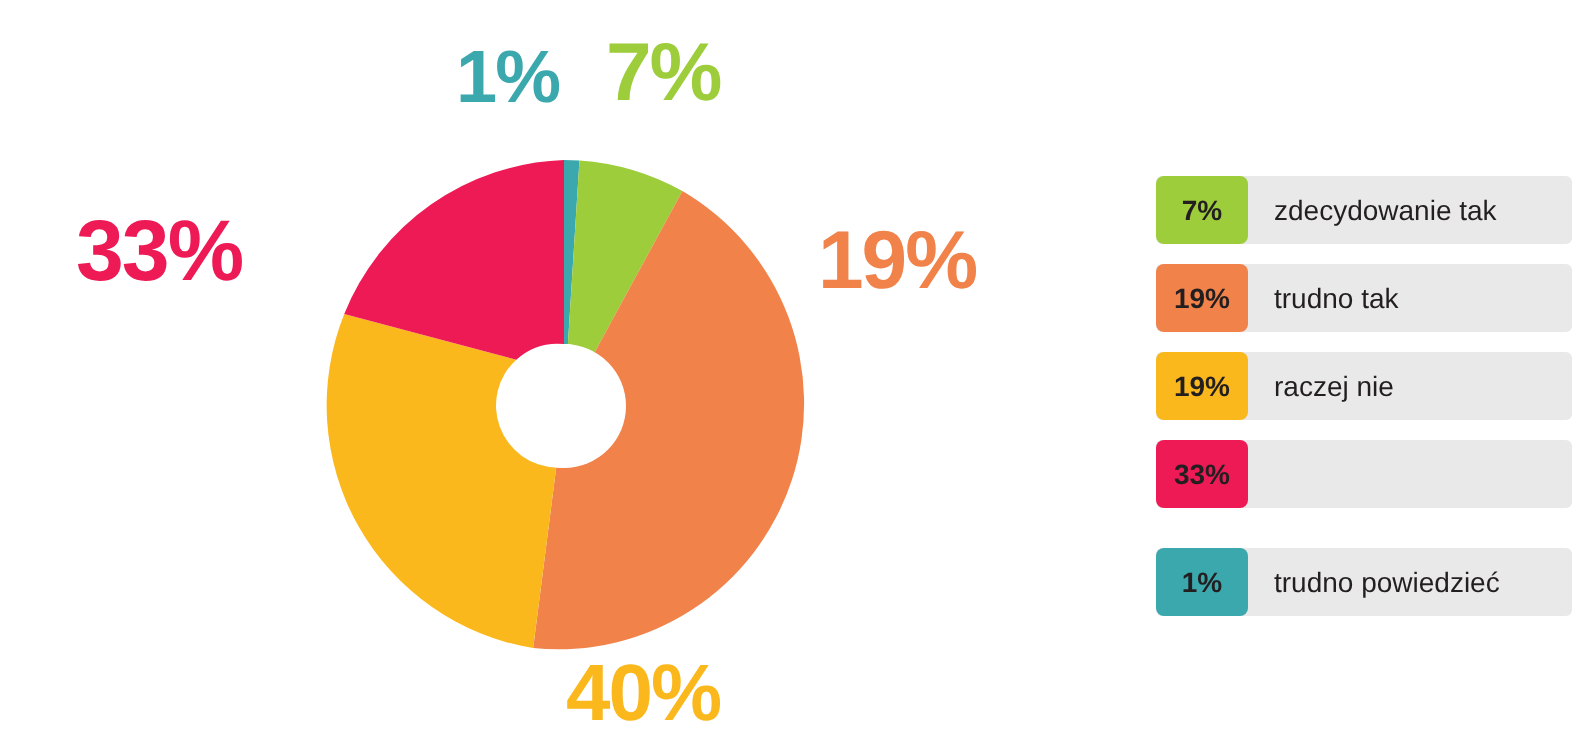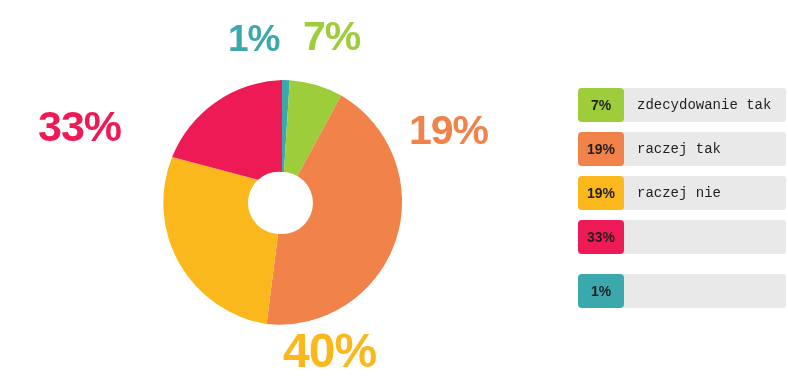--- a/index.html
+++ b/index.html
@@ -39,21 +39,21 @@
     font-weight: bold;
     font-size: 40px;
     letter-spacing: -1px;
     line-height: 1;
     white-space: nowrap;
     font-family: "Liberation Sans", sans-serif;
   }
   #callout-teal  { left: 228px; top: 20px;  font-size: 37px; color: #3BA8AD; }
   #callout-green { left: 303px; top: 16px;  font-size: 41px; color: #9DCD3B; }
   #callout-orange{ left: 409px; top: 110px; font-size: 41px; color: #F0824A; }
-  #callout-yellow{ left: 283px; top: 327px; font-size: 48px; color: #FAB81D; }
+  #callout-yellow{ left: 283px; top: 327px; font-size: 40px; color: #FAB81D; }
   #callout-crimson{ left: 38px; top: 105px; font-size: 43px; color: #EE1A55; }
 
   
   #legend {
     position: absolute;
     left: 578px;
     top: 88px;
     width: 208px;
   }
   .legend-row {
@@ -77,21 +77,21 @@
     justify-content: center;
     font-weight: bold;
     font-size: 14px;
     color: #231f20;
     font-family: "Liberation Sans", sans-serif;
   }
   .legend-label {
     padding-left: 13px;
     font-size: 14px;
     color: #231f20;
-    font-family: Liberation Mono, monospace;
+    font-family: Liberation Sans, sans-serif;
     white-space: nowrap;
   }
 </style>
 </head>
 <body>
 
 <div id="chart-area">
 
   <svg id="donut-svg" viewBox="0 0 246 246">
 
@@ -121,35 +121,36 @@
     <div class="legend-swatch" style="background:#9DCD3B">
       <span>7%</span>
     </div>
     <div class="legend-label">zdecydowanie tak</div>
   </div>
 
   <div class="legend-row">
     <div class="legend-swatch" style="background:#F0824A">
       <span>19%</span>
     </div>
-    <div class="legend-label">raczej tak</div>
+    <div class="legend-label">trudno tak</div>
   </div>
 
   <div class="legend-row">
     <div class="legend-swatch" style="background:#FAB81D">
       <span>19%</span>
     </div>
     <div class="legend-label">raczej nie</div>
   </div>
 
   <div class="legend-row">
     <div class="legend-swatch" style="background:#EE1A55">
       <span>33%</span>
     </div>
   </div>
 
   <div class="legend-row spaced">
     <div class="legend-swatch" style="background:#3BA8AD">
       <span>1%</span>
     </div>
+    <div class="legend-label">trudno powiedzieć</div>
   </div>
 
 </div>
 
 </body></html>

